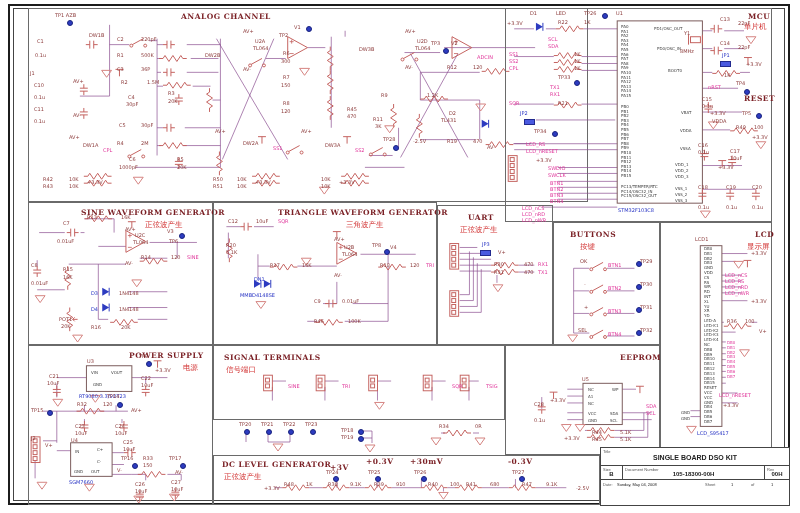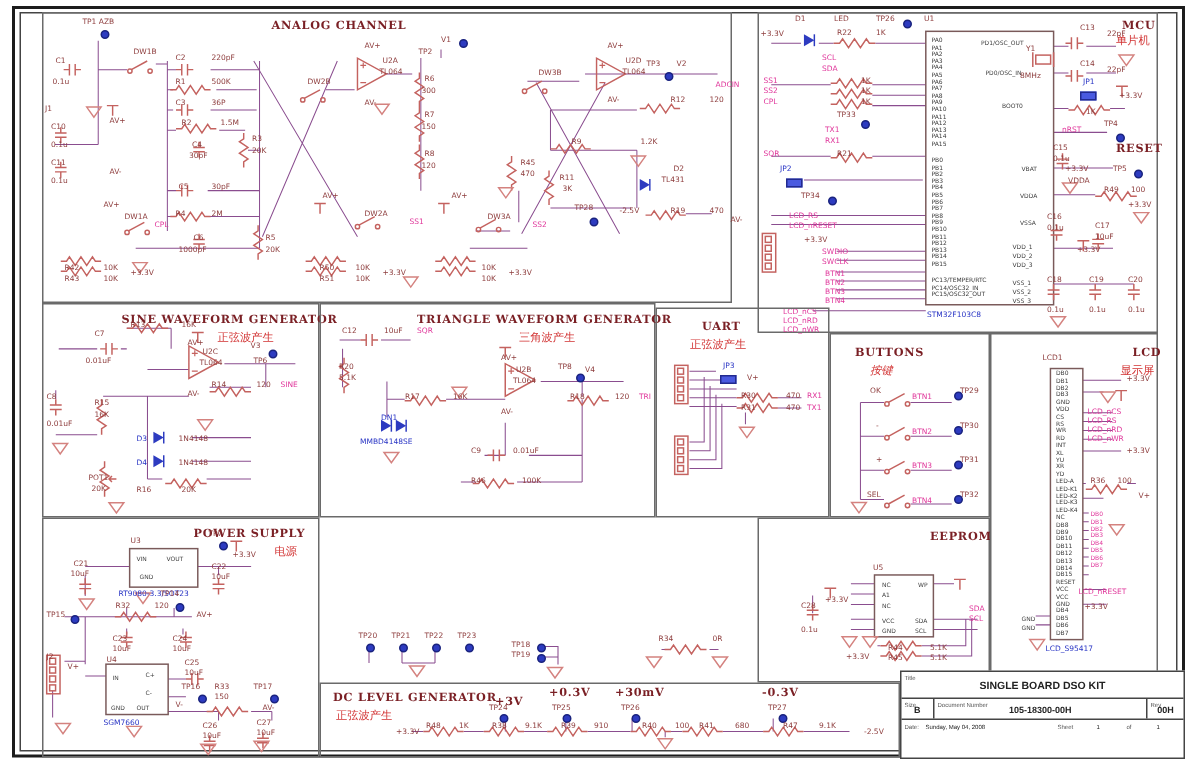--- a/index.html
+++ b/index.html
@@ -95,21 +95,21 @@
           <rect width="10" height="6" fill="none" stroke="#c4625f"></rect>
           <path d="M-2,-2 v10 M12,-2 v10" stroke="#c4625f" fill="none"></path>
         </g>
       <g id="pot">
           <path d="M3,0 v4 l-3,2 6,4 -6,4 6,4 -3,2 v4" fill="none" stroke="#c4625f"></path>
           <path d="M11,12 h-5 M8,10 l-2,2 2,2" fill="none" stroke="#c4625f"></path>
         </g>
     </defs>
   </svg>
 
-  <div class="box" style="left:28px;top:8px;width:460px;height:194px">
+  <div class="box" style="left:28px;top:8px;width:560px;height:194px">
     <svg class="art" viewBox="0 0 477 194">
       <g>
         <path class="w" d="M8,88 h30 M38,16 v72 M38,36 h20 M78,32 h8 M86,30 v118 M86,36 h6 M86,50 h4 M86,64 h4 M86,78 h6 M116,36 h34 M150,30 v130 M120,50 h28 M116,64 h32 M122,78 h18 M86,120 h6 M114,120 h36 M86,138 h4 M112,138 h38 M150,160 h-86 M150,92 h-8"></path>
         <path class="w" d="M146,30 L218,152 M204,30 L152,152"></path>
         <path class="w" d="M238,39 h18 M262,28 v92 M276,22 v6 M216,50 h-20 M336,44 h36 M376,39 h28 M404,39 h64 M412,64 h-60 M352,64 v28 M352,92 h60 M412,92 v40 M330,120 v22 M352,132 h56 M446,136 h18 M300,148 h24 M296,160 h40"></path>
         <path class="w" d="M390,45 L332,150 M342,45 L400,150"></path>
       </g>
       <g>
         <use href="#cap" x="14" y="32"></use>
           <use href="#capv" x="8" y="76"></use>
@@ -560,21 +560,21 @@
       <g>
         <use href="#sw" x="36" y="40"></use>
           <use href="#sw" x="36" y="63"></use>
           <use href="#sw" x="36" y="86"></use>
           <use href="#sw" x="36" y="109"></use>
         <use href="#gnd" x="14" y="114"></use>
       </g>
     </svg>
     <div class="labels">
         <span class="lbl ttl" style="left: 16px; top: 8px;">BUTTONS</span>
-        <span class="lbl cn" style="left: 26px; top: 20px; font-style: italic;">按键</span>
+        <span class="lbl cn" style="left: 26px; top: 20px;">按键</span>
         <span class="lbl ref" style="left: 26px; top: 36px;">OK</span>
         <span class="lbl net" style="left: 54px; top: 40px;">BTN1</span>
         <span class="lbl ref" style="left: 86px; top: 36px;">TP29</span>
         <span class="shape dot" style="left: 82px; top: 38px;"></span>
         <span class="lbl ref" style="left: 30px; top: 59px;">-</span>
         <span class="lbl net" style="left: 54px; top: 63px;">BTN2</span>
         <span class="lbl ref" style="left: 86px; top: 59px;">TP30</span>
         <span class="shape dot" style="left: 82px; top: 61px;"></span>
         <span class="lbl ref" style="left: 30px; top: 82px;">+</span>
         <span class="lbl net" style="left: 54px; top: 86px;">BTN3</span>
@@ -704,20 +704,43 @@
         <span class="lbl ref" style="left: 84px; top: 96px;">100</span>
         <span class="lbl ref" style="left: 98px; top: 106px;">V+</span>
         <span class="lbl net" style="left: 58px; top: 170px;">LCD_nRESET</span>
         <span class="lbl ref" style="left: 62px; top: 180px;">+3.3V</span>
         <span class="lbl pin" style="left: 20px; top: 188px;">GND</span>
         <span class="lbl pin" style="left: 20px; top: 194px;">GND</span>
         <span class="lbl blue" style="left: 36px; top: 208px;">LCD_S95417</span>
       </div>
   </div>
 
+  <div class="box" style="left:213px;top:345px;width:292px;height:75px">
+    <svg class="art" viewBox="0 0 292 75">
+      <g>
+        <path class="w" d="M57,36 h14 M57,42 v14 M111,36 h14 M111,42 v14 M165,36 h14 M165,42 v14 M221,36 h14 M221,42 v14 M259,36 h10 M259,42 v14"></path>
+      </g>
+      <g>
+        <use href="#conn2" x="48" y="30"></use>
+          <use href="#conn2" x="102" y="30"></use>
+          <use href="#conn2" x="156" y="30"></use>
+        <use href="#conn2" x="212" y="30"></use>
+          <use href="#conn2" x="250" y="30"></use>
+        <use href="#gnd" x="162" y="58"></use>
+      </g>
+    </svg>
+    <div class="labels">
+        <span class="lbl ttl" style="left: 10px; top: 8px;">SIGNAL TERMINALS</span>
+        <span class="lbl cn" style="left: 12px; top: 20px;">信号端口</span>
+        <span class="lbl net" style="left: 74px; top: 38px;">SINE</span>
+        <span class="lbl net" style="left: 128px; top: 38px;">TRI</span>
+        <span class="lbl net" style="left: 238px; top: 38px;">SQR</span>
+        <span class="lbl net" style="left: 272px; top: 38px;">TSIG</span>
+      </div>
+  </div>
 
   <div class="box nb" style="left:213px;top:420px;width:292px;height:35px">
     <svg class="art" viewBox="0 0 292 35">
       <g>
         <path class="w" d="M33,14 v8 M55,14 v8 M77,14 v8 M55,22 h22 M147,11 h12 v12 M147,18 h12 M228,13 h4 M260,13 h6"></path>
         <use href="#res" x="230" y="10"></use>
         <use href="#gnd" x="60" y="24"></use>
           <use href="#gnd" x="152" y="25"></use>
           <use href="#gnd" x="262" y="18"></use>
           <use href="#gnd" x="218" y="18"></use>

